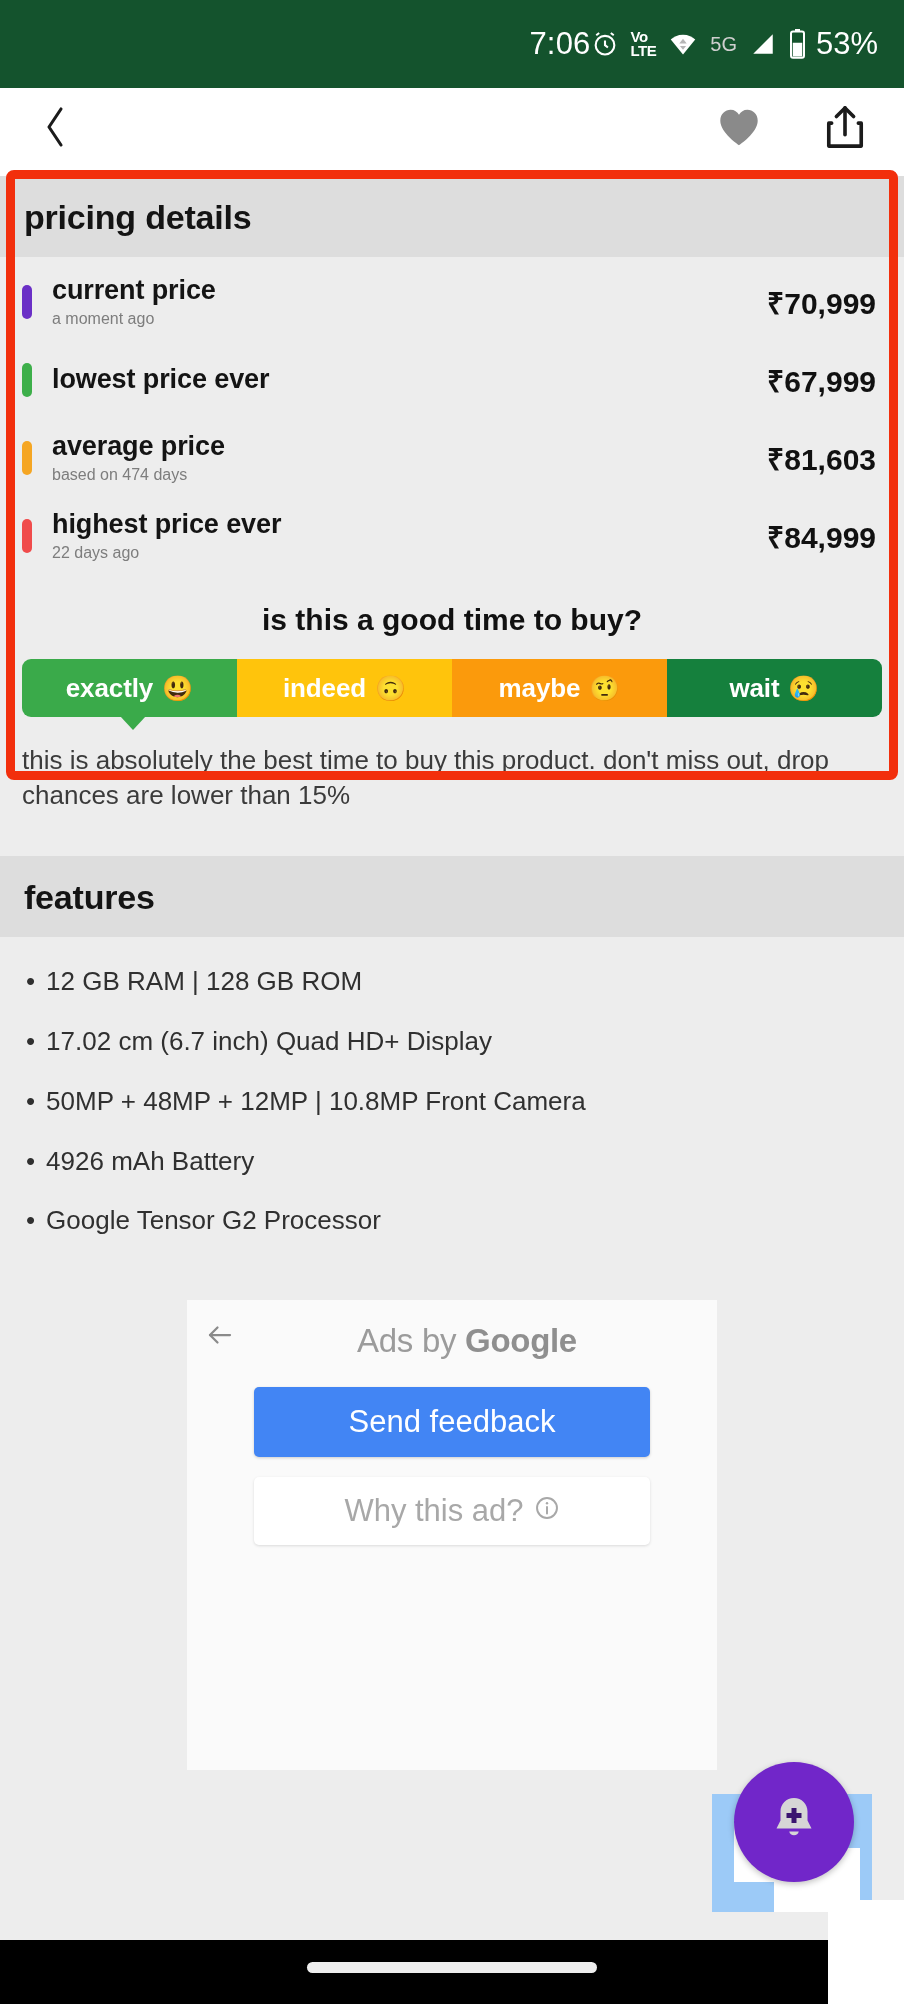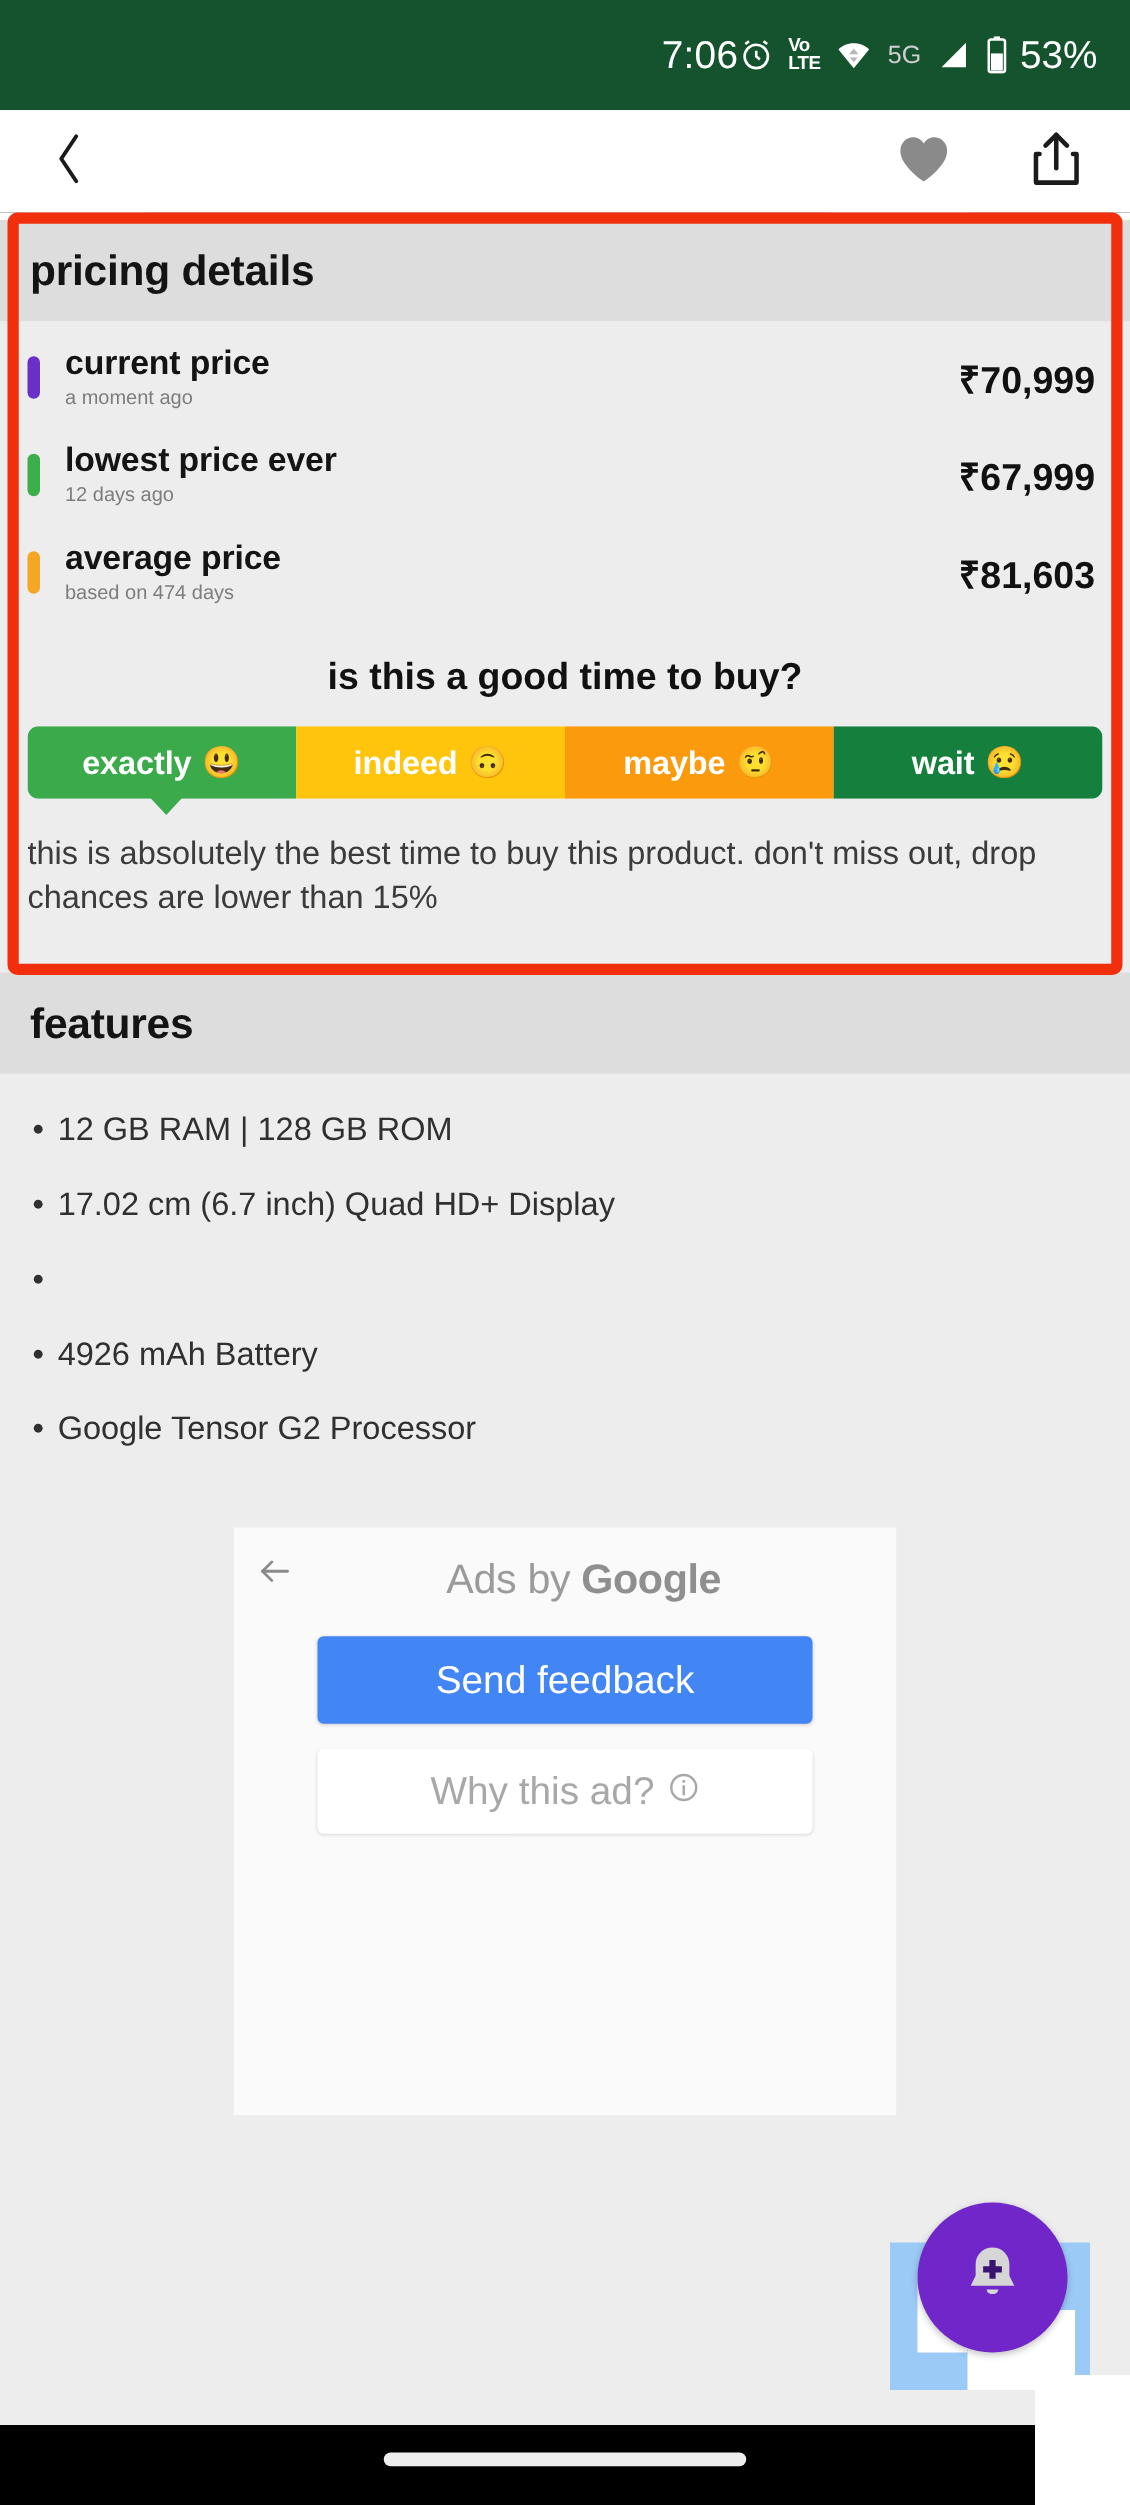--- a/index.html
+++ b/index.html
@@ -462,34 +462,41 @@
             <div class="price-label">current price</div>
             <div class="price-sub">a moment ago</div>
           </span>
           <span class="price-amount">₹70,999</span>
         </div>
 
         <div class="price-row">
           <span class="dot" style="background:#3DAF4A"></span>
           <span class="price-texts">
             <div class="price-label">lowest price ever</div>
-            <div class="price-sub">12 days ago</div>
           </span>
           <span class="price-amount">₹67,999</span>
         </div>
 
         <div class="price-row">
           <span class="dot" style="background:#F5A623"></span>
           <span class="price-texts">
             <div class="price-label">average price</div>
             <div class="price-sub">based on 474 days</div>
           </span>
           <span class="price-amount">₹81,603</span>
         </div>
 
+        <div class="price-row">
+          <span class="dot" style="background:#F04B4B"></span>
+          <span class="price-texts">
+            <div class="price-label">highest price ever</div>
+            <div class="price-sub">22 days ago</div>
+          </span>
+          <span class="price-amount">₹84,999</span>
+        </div>
 
       </div>
 
       <div class="gtb-title">is this a good time to buy?</div>
 
       <div class="gauge-wrap">
         <div class="gauge">
           <div class="gauge-seg" style="background:#3AAA4A">
             <span>exactly</span>
             <span class="emoji">😃</span>
@@ -520,20 +527,21 @@
         <div class="feature-item">
           <span class="bullet">•</span>
           <span>12 GB RAM | 128 GB ROM</span>
         </div>
         <div class="feature-item">
           <span class="bullet">•</span>
           <span>17.02 cm (6.7 inch) Quad HD+ Display</span>
         </div>
         <div class="feature-item">
           <span class="bullet">•</span>
+          <span>50MP + 48MP + 12MP | 10.8MP Front Camera</span>
         </div>
         <div class="feature-item">
           <span class="bullet">•</span>
           <span>4926 mAh Battery</span>
         </div>
         <div class="feature-item">
           <span class="bullet">•</span>
           <span>Google Tensor G2 Processor</span>
         </div>
       </div>

